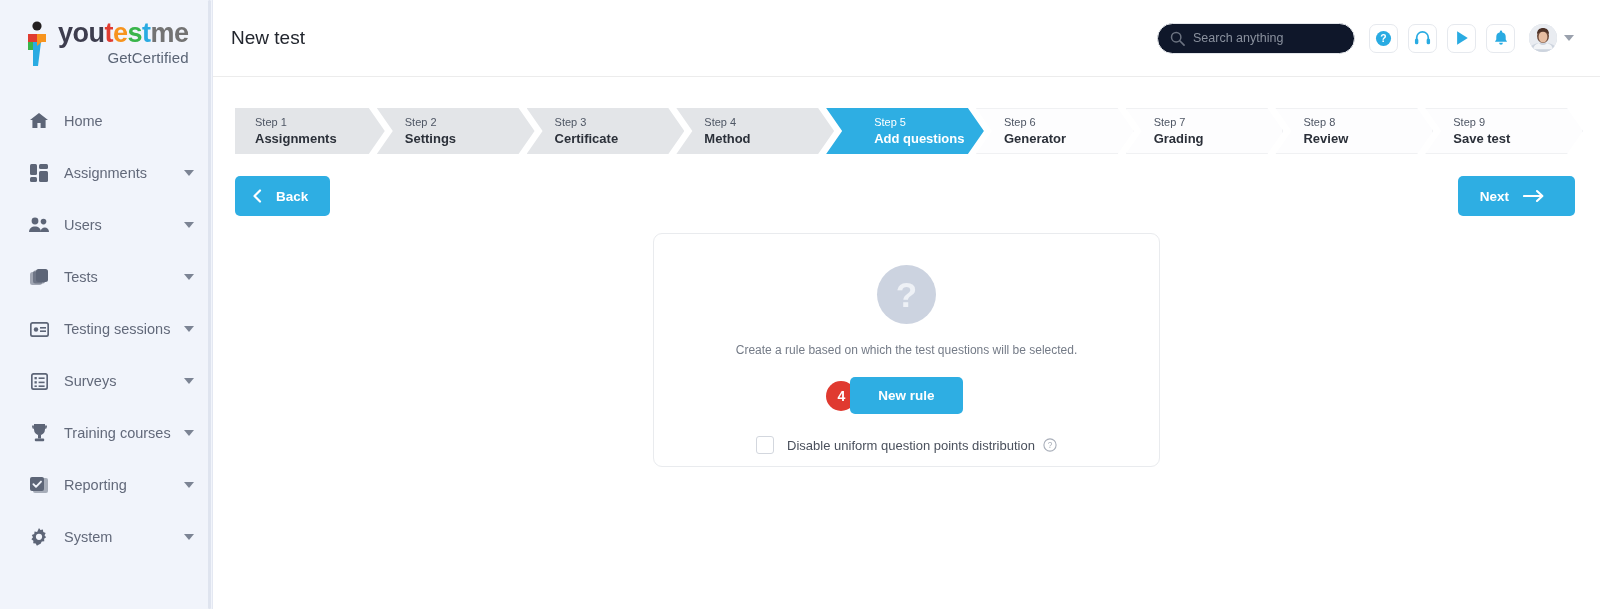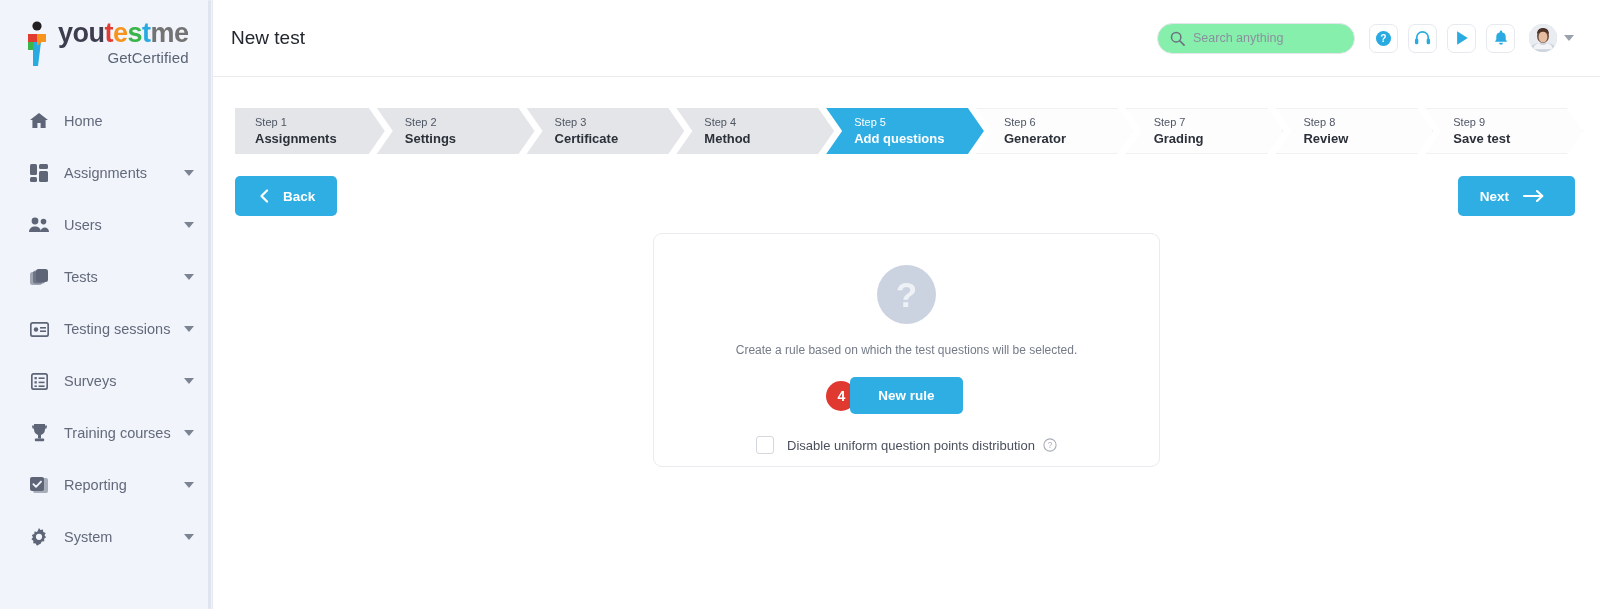--- a/index.html
+++ b/index.html
@@ -52,21 +52,21 @@
 
   .topbar {
     height: 77px; border-bottom: 1px solid #ececec;
     display: flex; align-items: center; padding: 0 26px 0 18px;
     background:#fff;
   }
   .page-title { font-size: 19px; color: #22262e; font-weight: normal; }
   .topbar-spacer { flex: 1; }
   .search-box {
     width: 198px; height: 31px; border: 1px solid #e3e6ea; border-radius: 16px;
-    display: flex; align-items: center; padding: 0 12px; background: #86efac;
+    display: flex; align-items: center; padding: 0 12px; background: #0f172a;
     margin-right: 14px;
   }
   .search-box svg { margin-right: 8px; flex:0 0 15px; }
   .search-input { border: none; outline: none; font-size: 12.5px; color: #6b7280; width: 100%; background: transparent; font-family: "Liberation Sans", sans-serif; }
   .search-input::placeholder { color: #8a919e; }
   .icon-btn {
     width: 29px; height: 29px; border: 1px solid #e6e9ee; border-radius: 7px;
     display: flex; align-items: center; justify-content: center; margin-right: 10px;
     background: #fff; cursor: pointer;
   }
@@ -82,32 +82,32 @@
   .step {
     position: relative; flex: 1 1 0; height: 46px;
     background: #e3e5e8; display: flex; flex-direction: column; justify-content: center;
     padding-left: 28px; cursor: pointer;
     clip-path: polygon(0 0, calc(100% - 16px) 0, 100% 50%, calc(100% - 16px) 100%, 0 100%, 16px 50%);
     margin-right: -8px;
   }
   .step:first-child { clip-path: polygon(0 0, calc(100% - 16px) 0, 100% 50%, calc(100% - 16px) 100%, 0 100%); padding-left: 20px;}
   .step.white { background: #fdfdfe; box-shadow: inset 0 0 0 1px #f0f1f3; }
   .step.active { background: #2eaee3; z-index: 3; }
-  .step.active .step-num, .step.active .step-name { color: #fff; }
+  .step.active .step-num, .step.active .step-name { color: #fff; margin-left: 20px; }
   .step-num { font-size: 11px; color: #4e5664; line-height: 1.35; }
   .step-name { font-size: 13px; color: #2b3039; font-weight: bold; line-height: 1.35; }
 
   
   .navrow { display: flex; align-items: center; margin: 22px 25px 0 22px; }
   .btn-back, .btn-next {
     background: #2eaee3; color: #fff; border: none; border-radius: 5px;
     height: 40px; display: flex; align-items: center; cursor: pointer;
     font-size: 13.5px; font-weight: bold; font-family: "Liberation Sans", sans-serif;
   }
-  .btn-back { padding: 0 22px 0 23px; }
+  .btn-back { padding: 0 22px 0 16px; }
   .btn-next { padding: 0 30px 0 22px; margin-left: auto; }
   .btn-back .lbl { margin-left: 12px; }
   .btn-next .lbl { margin-right: 14px; }
 
   
   .card-area { display: flex; justify-content: center; margin-top: 17px; }
   .card {
     width: 507px; height: 234px;
     border: 1px solid #e9ebee; border-radius: 9px; background: #fff;
     display: flex; flex-direction: column; align-items: center;

